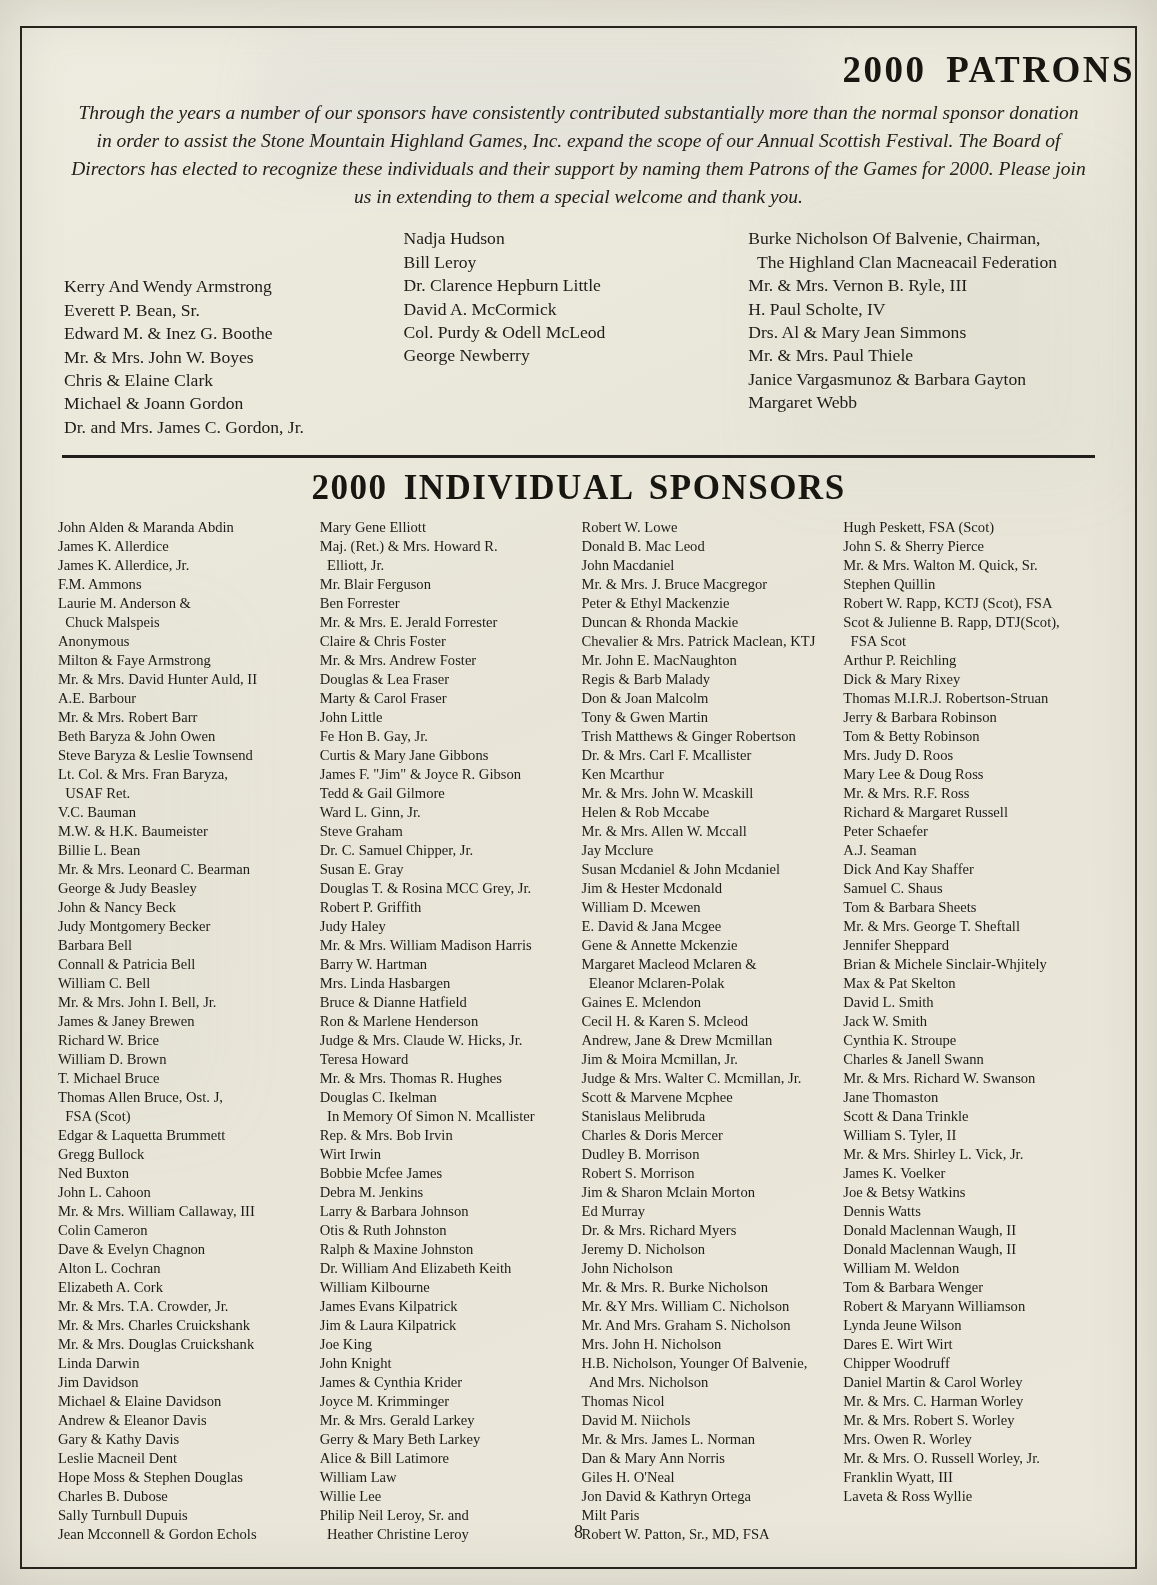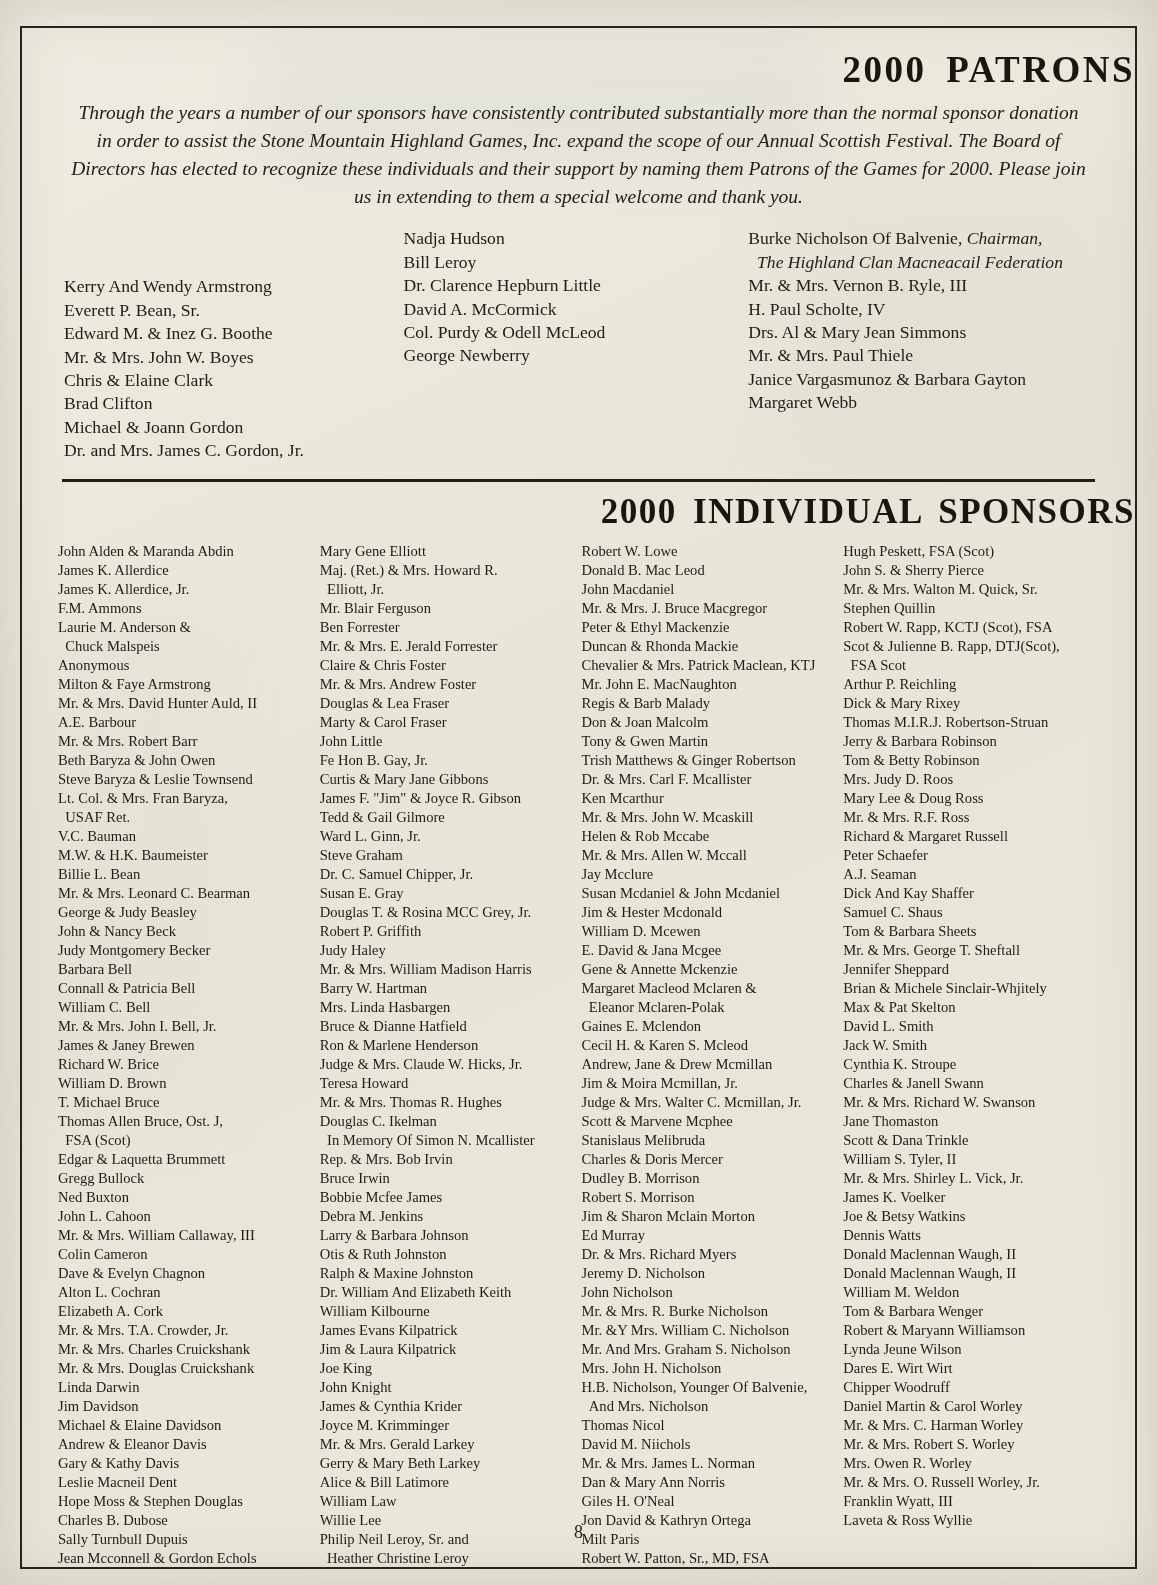--- a/index.html
+++ b/index.html
@@ -32,28 +32,28 @@
     text-align:center;max-width:1015px;margin:8px auto 16px;
     color:#23211c;
   }
   .patrons-cols{display:flex;padding:0 42px;margin-top:4px;}
   .pcol{font-size:17.6px;line-height:23.4px;}
   .pcol-1{flex:0 0 33%;margin-top:48px;}
   .pcol-2{flex:0 0 33.5%;}
   .pcol-3{flex:1 1 auto;}
   .rule{border:none;border-top:3px solid #201f19;margin:16px 40px 0;}
   .sponsors-title{
-    margin:10px 0 10px;text-align:right;
+    margin:10px 0 10px;text-align:center;
     font-size:35px;font-weight:bold;letter-spacing:1.5px;word-spacing:6px;
     color:#171611;
   }
   .sponsors-cols{display:flex;padding:0 30px 0 36px;}
   .scol{flex:1 1 25%;font-size:14.6px;line-height:19px;padding-right:8px;}
   .line{white-space:pre-wrap;}
-  .it{font-style:italic;}
+  .it{}
   .page-number{
     position:absolute;left:0;right:0;bottom:24px;
     text-align:center;font-size:18px;color:#23211c;
   }
 </style>
 </head>
 <body>
 
 <div class="page">
   <div class="wash wash1"></div>
@@ -66,21 +66,20 @@
 
     <p class="intro">Through the years a number of our sponsors have consistently contributed substantially more than the normal sponsor donation in order to assist the Stone Mountain Highland Games, Inc. expand the scope of our Annual Scottish Festival. The Board of Directors has elected to recognize these individuals and their support by naming them Patrons of the Games for 2000. Please join us in extending to them a special welcome and thank you.</p>
 
     <div class="patrons-cols">
       <div class="pcol pcol-1">
           <div class="line"><span>Kerry And Wendy Armstrong</span></div>
           <div class="line"><span>Everett P. Bean, Sr.</span></div>
           <div class="line"><span>Edward M. &amp; Inez G. Boothe</span></div>
           <div class="line"><span>Mr. &amp; Mrs. John W. Boyes</span></div>
           <div class="line"><span>Chris &amp; Elaine Clark</span></div>
-          <div class="line"><span>Brad Clifton</span></div>
           <div class="line"><span>Michael &amp; Joann Gordon</span></div>
           <div class="line"><span>Dr. and Mrs. James C. Gordon, Jr.</span></div>
         </div>
       <div class="pcol pcol-2">
           <div class="line"><span>Nadja Hudson</span></div>
           <div class="line"><span>Bill Leroy</span></div>
           <div class="line"><span>Dr. Clarence Hepburn Little</span></div>
           <div class="line"><span>David A. McCormick</span></div>
           <div class="line"><span>Col. Purdy &amp; Odell McLeod</span></div>
           <div class="line"><span>George Newberry</span></div>
@@ -185,21 +184,21 @@
           <div class="line"><span>Barry W. Hartman</span></div>
           <div class="line"><span>Mrs. Linda Hasbargen</span></div>
           <div class="line"><span>Bruce &amp; Dianne Hatfield</span></div>
           <div class="line"><span>Ron &amp; Marlene Henderson</span></div>
           <div class="line"><span>Judge &amp; Mrs. Claude W. Hicks, Jr.</span></div>
           <div class="line"><span>Teresa Howard</span></div>
           <div class="line"><span>Mr. &amp; Mrs. Thomas R. Hughes</span></div>
           <div class="line"><span>Douglas C. Ikelman</span></div>
           <div class="line"><span>  In Memory Of Simon N. Mcallister</span></div>
           <div class="line"><span>Rep. &amp; Mrs. Bob Irvin</span></div>
-          <div class="line"><span>Bruce Irwin</span></div>
+          <div class="line"><span>Wirt Irwin</span></div>
           <div class="line"><span>Bobbie Mcfee James</span></div>
           <div class="line"><span>Debra M. Jenkins</span></div>
           <div class="line"><span>Larry &amp; Barbara Johnson</span></div>
           <div class="line"><span>Otis &amp; Ruth Johnston</span></div>
           <div class="line"><span>Ralph &amp; Maxine Johnston</span></div>
           <div class="line"><span>Dr. William And Elizabeth Keith</span></div>
           <div class="line"><span>William Kilbourne</span></div>
           <div class="line"><span>James Evans Kilpatrick</span></div>
           <div class="line"><span>Jim &amp; Laura Kilpatrick</span></div>
           <div class="line"><span>Joe King</span></div>

